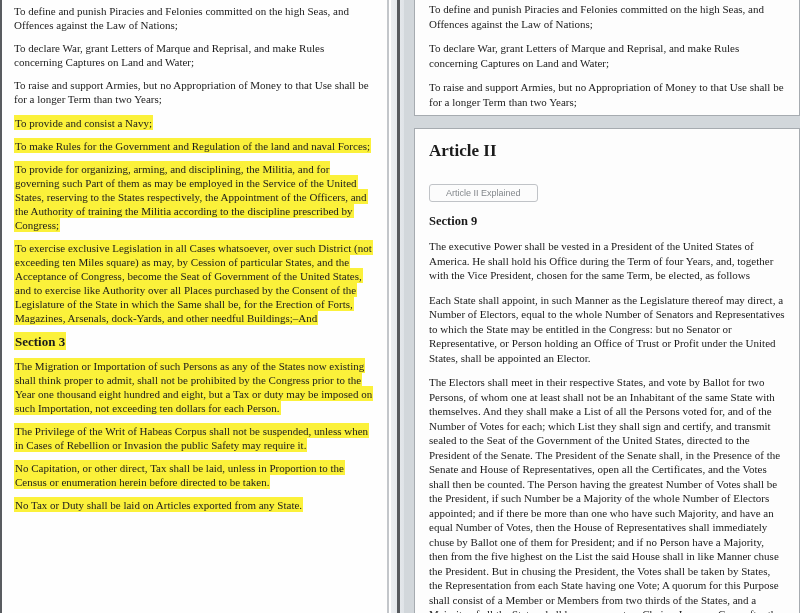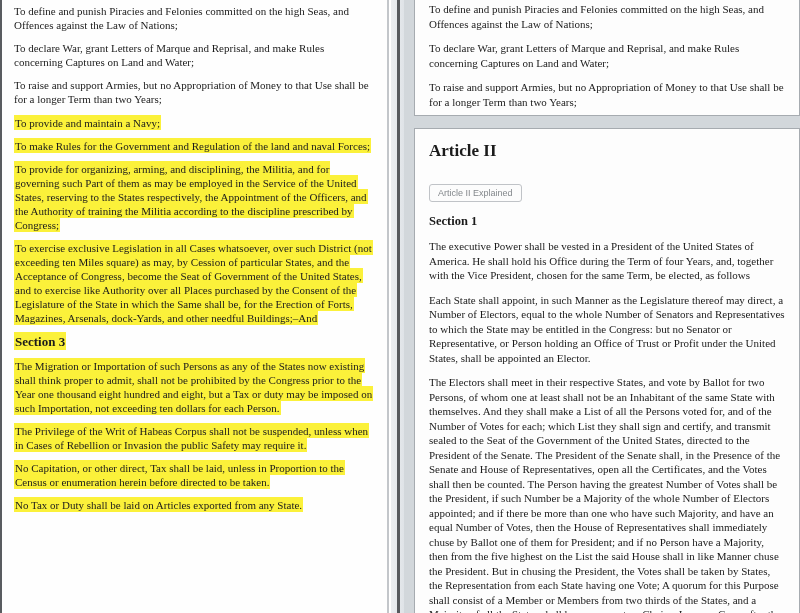--- a/index.html
+++ b/index.html
@@ -51,32 +51,32 @@
     -webkit-box-decoration-break:clone;box-decoration-break:clone;
   }
   .article-title{
     font-size:17px;font-weight:bold;margin:4px 0 21px 0;line-height:20px;
   }
   .explain-btn{
     display:inline-block;
     font-family:"Liberation Sans","DejaVu Sans",sans-serif;
     font-size:9px;color:#83878b;
     background:#fcfcfc;border:1px solid #c0c3c7;border-radius:3px;
-    padding:3px 8px;margin:0 0 11px 0;cursor:pointer;
+    padding:3px 16px;margin:0 0 11px 0;cursor:pointer;
   }
 </style>
 </head>
 <body>
 
 <div class="left-pane">
   <div class="left-content">
       <p class="para"><span>To define and punish Piracies and Felonies committed on the high Seas, and Offences against the Law of Nations;</span></p>
       <p class="para"><span>To declare War, grant Letters of Marque and Reprisal, and make Rules concerning Captures on Land and Water;</span></p>
       <p class="para"><span>To raise and support Armies, but no Appropriation of Money to that Use shall be for a longer Term than two Years;</span></p>
-      <p class="para hl"><span>To provide and maintain a Navy;</span></p>
+      <p class="para hl"><span>To provide and consist a Navy;</span></p>
       <p class="para hl"><span>To make Rules for the Government and Regulation of the land and naval Forces;</span></p>
       <p class="para hl"><span>To provide for organizing, arming, and disciplining, the Militia, and for governing such Part of them as may be employed in the Service of the United States, reserving to the States respectively, the Appointment of the Officers, and the Authority of training the Militia according to the discipline prescribed by Congress;</span></p>
       <p class="para hl"><span>To exercise exclusive Legislation in all Cases whatsoever, over such District (not exceeding ten Miles square) as may, by Cession of particular States, and the Acceptance of Congress, become the Seat of Government of the United States, and to exercise like Authority over all Places purchased by the Consent of the Legislature of the State in which the Same shall be, for the Erection of Forts, Magazines, Arsenals, dock-Yards, and other needful Buildings;–And</span></p>
       <p class="para hl heading"><span>Section 3</span></p>
       <p class="para hl"><span>The Migration or Importation of such Persons as any of the States now existing shall think proper to admit, shall not be prohibited by the Congress prior to the Year one thousand eight hundred and eight, but a Tax or duty may be imposed on such Importation, not exceeding ten dollars for each Person.</span></p>
       <p class="para hl"><span>The Privilege of the Writ of Habeas Corpus shall not be suspended, unless when in Cases of Rebellion or Invasion the public Safety may require it.</span></p>
       <p class="para hl"><span>No Capitation, or other direct, Tax shall be laid, unless in Proportion to the Census or enumeration herein before directed to be taken.</span></p>
       <p class="para hl"><span>No Tax or Duty shall be laid on Articles exported from any State.</span></p>
     </div>
   <div class="left-edge-line"></div>
@@ -91,19 +91,19 @@
     <div>
         <p class="para"><span>To define and punish Piracies and Felonies committed on the high Seas, and Offences against the Law of Nations;</span></p>
         <p class="para"><span>To declare War, grant Letters of Marque and Reprisal, and make Rules concerning Captures on Land and Water;</span></p>
         <p class="para"><span>To raise and support Armies, but no Appropriation of Money to that Use shall be for a longer Term than two Years;</span></p>
       </div>
   </div>
   <div class="card card-main">
     <div class="article-title">Article II</div>
     <button class="explain-btn">Article II Explained</button>
     <div>
-        <p class="para heading"><span>Section 1</span></p>
+        <p class="para heading"><span>Section 9</span></p>
         <p class="para"><span>The executive Power shall be vested in a President of the United States of America. He shall hold his Office during the Term of four Years, and, together with the Vice President, chosen for the same Term, be elected, as follows</span></p>
         <p class="para"><span>Each State shall appoint, in such Manner as the Legislature thereof may direct, a Number of Electors, equal to the whole Number of Senators and Representatives to which the State may be entitled in the Congress: but no Senator or Representative, or Person holding an Office of Trust or Profit under the United States, shall be appointed an Elector.</span></p>
         <p class="para"><span>The Electors shall meet in their respective States, and vote by Ballot for two Persons, of whom one at least shall not be an Inhabitant of the same State with themselves. And they shall make a List of all the Persons voted for, and of the Number of Votes for each; which List they shall sign and certify, and transmit sealed to the Seat of the Government of the United States, directed to the President of the Senate. The President of the Senate shall, in the Presence of the Senate and House of Representatives, open all the Certificates, and the Votes shall then be counted. The Person having the greatest Number of Votes shall be the President, if such Number be a Majority of the whole Number of Electors appointed; and if there be more than one who have such Majority, and have an equal Number of Votes, then the House of Representatives shall immediately chuse by Ballot one of them for President; and if no Person have a Majority, then from the five highest on the List the said House shall in like Manner chuse the President. But in chusing the President, the Votes shall be taken by States, the Representation from each State having one Vote; A quorum for this Purpose shall consist of a Member or Members from two thirds of the States, and a Majority of all the States shall be necessary to a Choice. In every Case, after the Choice of the President, the Person having the greatest Number of Votes of the Electors shall be the Vice President. But if there should remain two or more who have equal Votes, the Senate shall chuse from them by Ballot the Vice</span></p>
       </div>
   </div>
 </div>
 
 </body></html>

